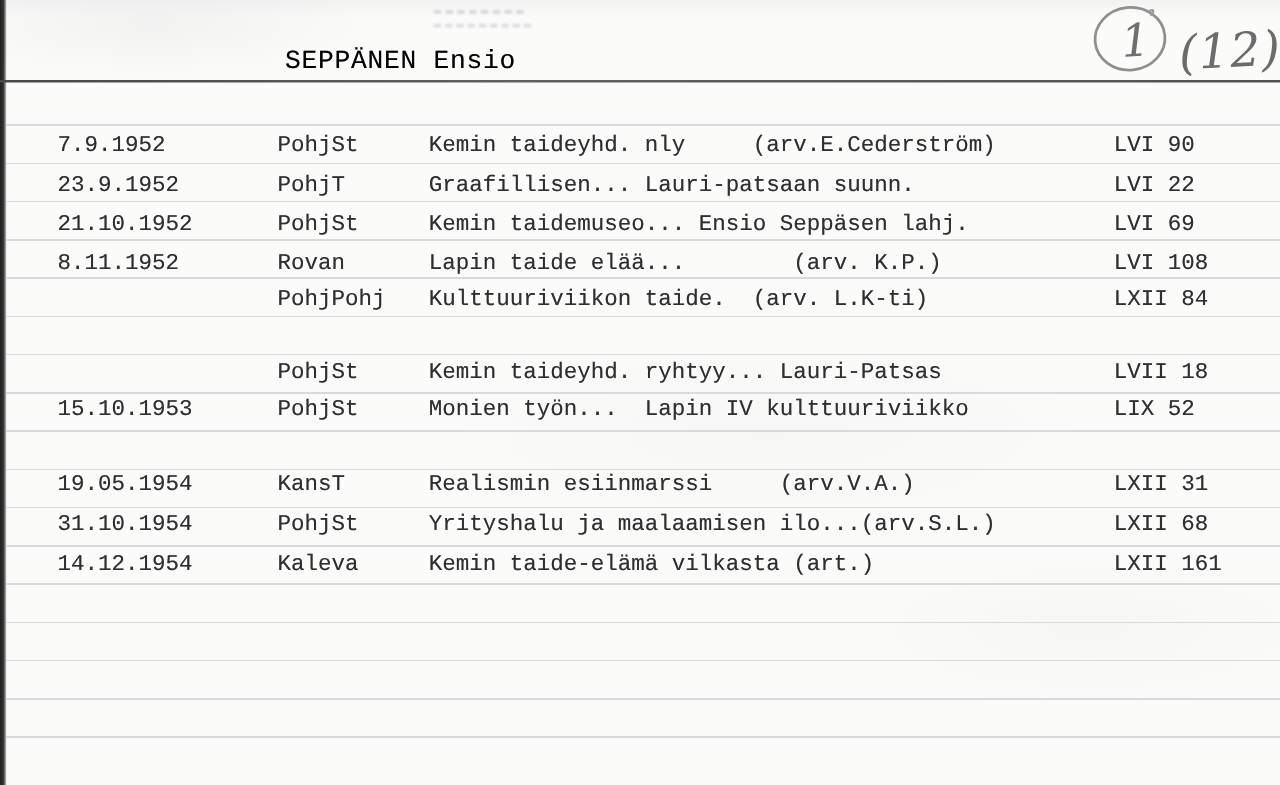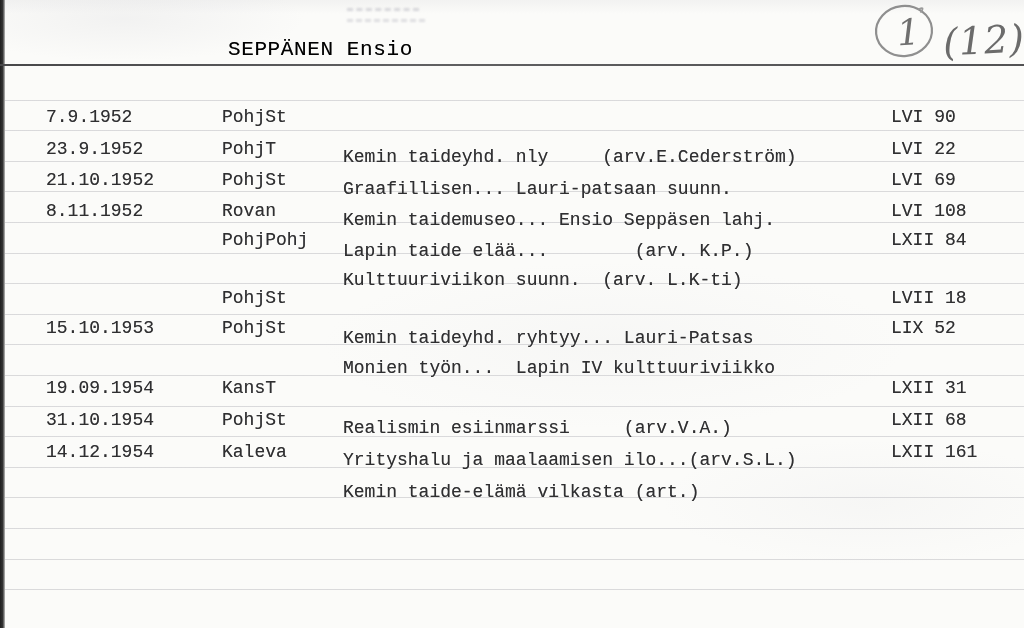--- a/index.html
+++ b/index.html
@@ -39,21 +39,21 @@
     text-shadow:0 0 0.5px rgba(46,46,48,0.55);
     white-space:pre;
   }
   .row{
     position:absolute;left:0;width:1024px;height:22px;
     font-size:18px;color:#2f2f31;white-space:pre;
     text-shadow:0 0 0.5px rgba(47,47,49,0.5);
   }
   .row .date{position:absolute;left:46px;top:0;}
   .row .src {position:absolute;left:222px;top:0;}
-  .row .desc{position:absolute;left:343px;top:0;margin-top:40px;}
+  .row .desc{position:absolute;left:343px;top:0;}
   .row .ref {position:absolute;left:891px;top:0;}
   .ghost{
     position:absolute;left:347px;top:8px;width:78px;
     filter:blur(0.8px);opacity:0.55;
   }
   .ghost .g1{width:72px;border-top:3px dashed #bcbcc4;margin-bottom:8px;}
   .ghost .g2{width:78px;border-top:3px dashed #c6c6cd;}
   .pencil{position:absolute;left:855px;top:0;width:169px;height:78px;}
 </style>
 </head>
@@ -97,36 +97,36 @@
   <span class="ref">LVI 69</span>
 </div>
 <div class="row" style="top:201px">
   <span class="date">8.11.1952</span>
   <span class="src">Rovan</span>
   <span class="desc">Lapin taide elää...        (arv. K.P.)</span>
   <span class="ref">LVI 108</span>
 </div>
 <div class="row" style="top:230px">
   <span class="src">PohjPohj</span>
-  <span class="desc">Kulttuuriviikon suunn.  (arv. L.K-ti)</span>
+  <span class="desc">Kulttuuriviikon taide.  (arv. L.K-ti)</span>
   <span class="ref">LXII 84</span>
 </div>
 <div class="row" style="top:288px">
   <span class="src">PohjSt</span>
   <span class="desc">Kemin taideyhd. ryhtyy... Lauri-Patsas</span>
   <span class="ref">LVII 18</span>
 </div>
 <div class="row" style="top:318px">
   <span class="date">15.10.1953</span>
   <span class="src">PohjSt</span>
   <span class="desc">Monien työn...  Lapin IV kulttuuriviikko</span>
   <span class="ref">LIX 52</span>
 </div>
 <div class="row" style="top:378px">
-  <span class="date">19.09.1954</span>
+  <span class="date">19.05.1954</span>
   <span class="src">KansT</span>
   <span class="desc">Realismin esiinmarssi     (arv.V.A.)</span>
   <span class="ref">LXII 31</span>
 </div>
 <div class="row" style="top:410px">
   <span class="date">31.10.1954</span>
   <span class="src">PohjSt</span>
   <span class="desc">Yrityshalu ja maalaamisen ilo...(arv.S.L.)</span>
   <span class="ref">LXII 68</span>
 </div>

